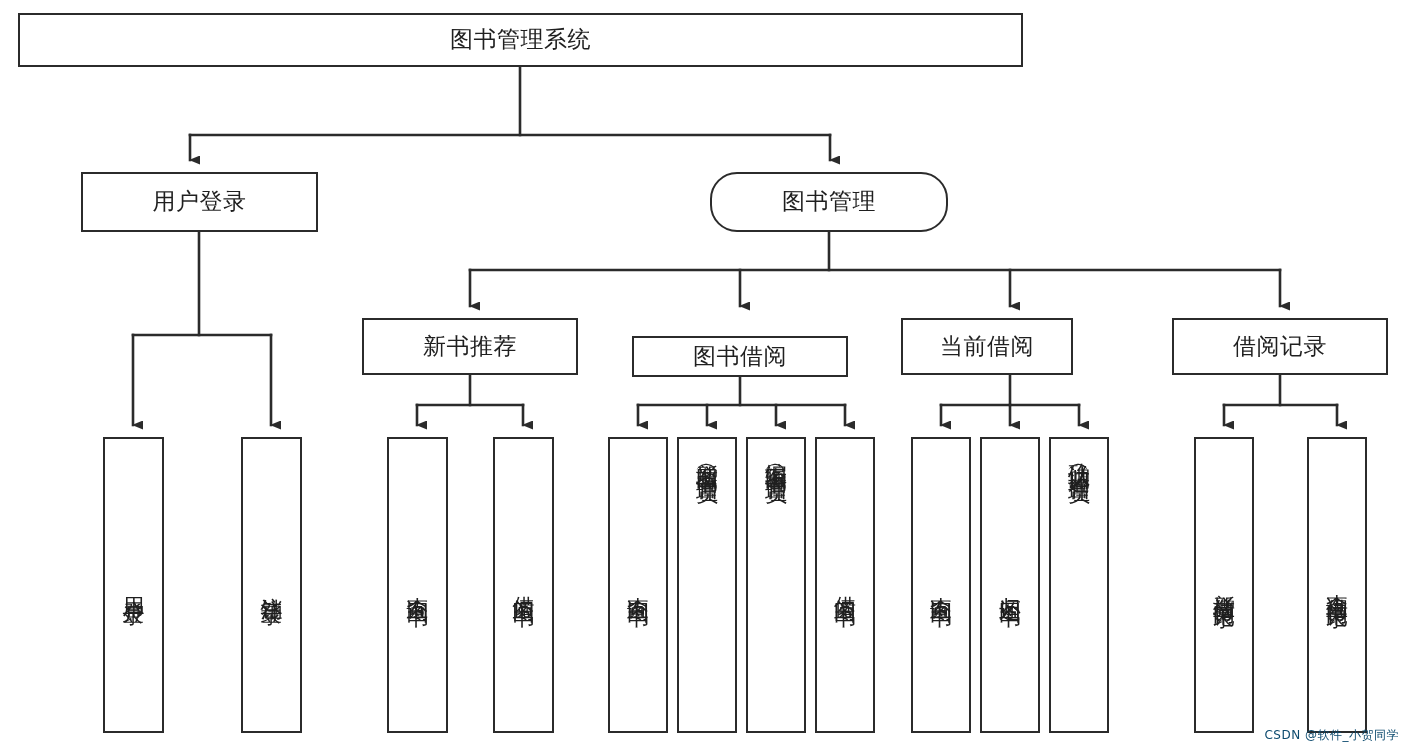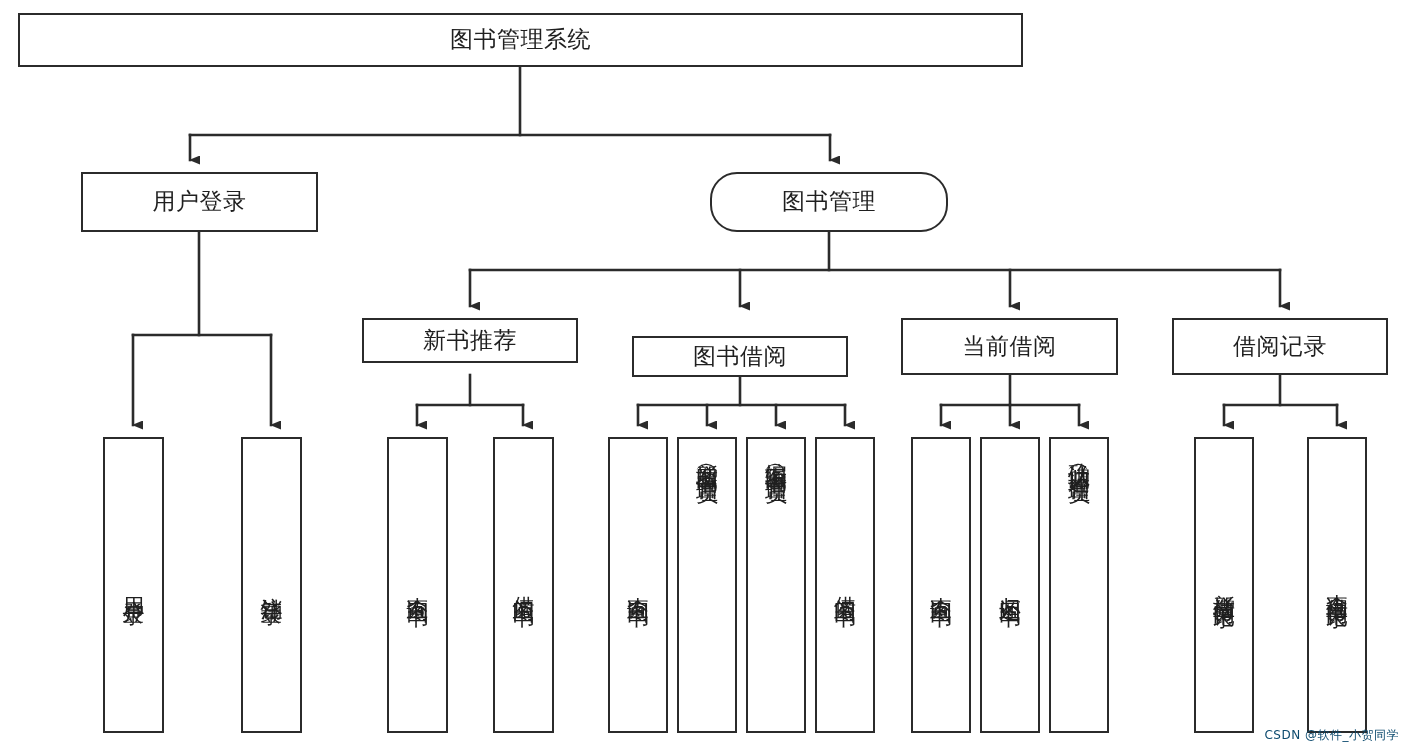--- a/index.html
+++ b/index.html
@@ -140,29 +140,29 @@
   </div>
 
   <div class="node horiz" style="left:81px; top:172px; width:237px; height:60px;">
     <span class="node-label">用户登录</span>
   </div>
 
   <div class="node horiz" style="left:710px; top:172px; width:238px; height:60px;border-radius:27px;">
     <span class="node-label">图书管理</span>
   </div>
 
-  <div class="node horiz" style="left:362px; top:318px; width:216px; height:45px;">
+  <div class="node horiz" style="left:362px; top:318px; width:216px; height:57px;">
     <span class="node-label">新书推荐</span>
   </div>
 
   <div class="node horiz" style="left:632px; top:336px; width:216px; height:41px;">
     <span class="node-label">图书借阅</span>
   </div>
 
-  <div class="node horiz" style="left:901px; top:318px; width:217px; height:57px;">
+  <div class="node horiz" style="left:901px; top:318px; width:172px; height:57px;">
     <span class="node-label">当前借阅</span>
   </div>
 
   <div class="node horiz" style="left:1172px; top:318px; width:216px; height:57px;text-align:center;">
     <span class="node-label">借阅记录</span>
   </div>
 
   <div class="node vert centered" style="left:103px; top:437px; width:61px; height:296px;">
     <span class="node-label">用户登录</span>
   </div>

